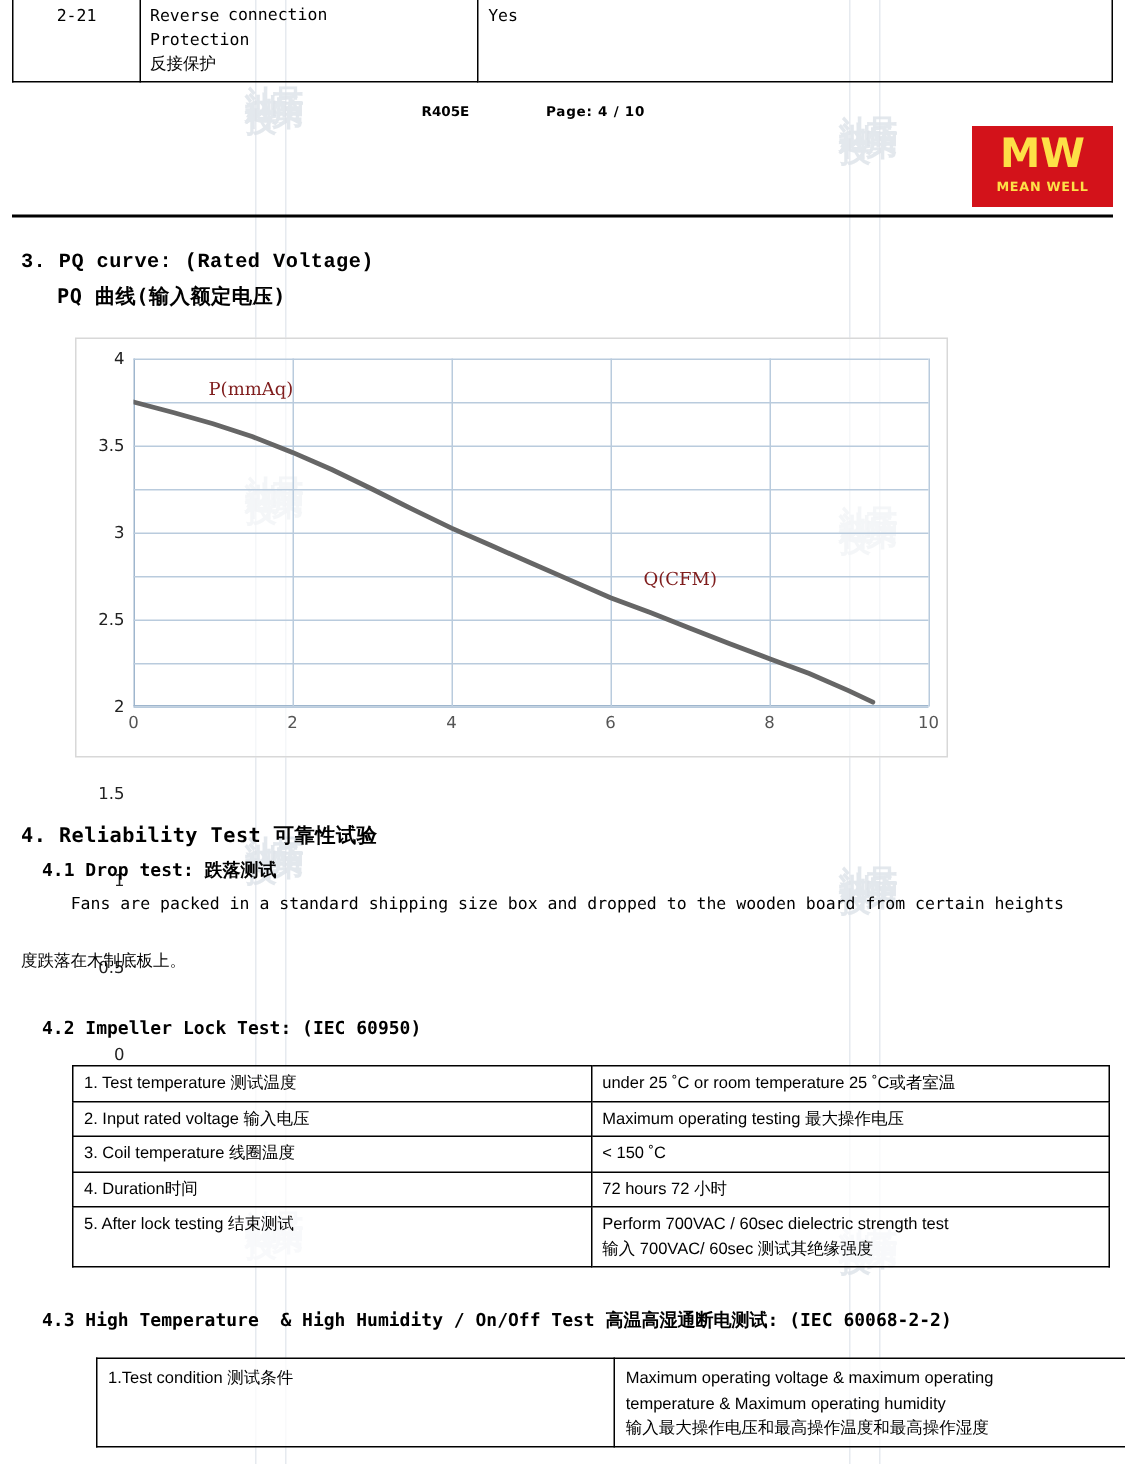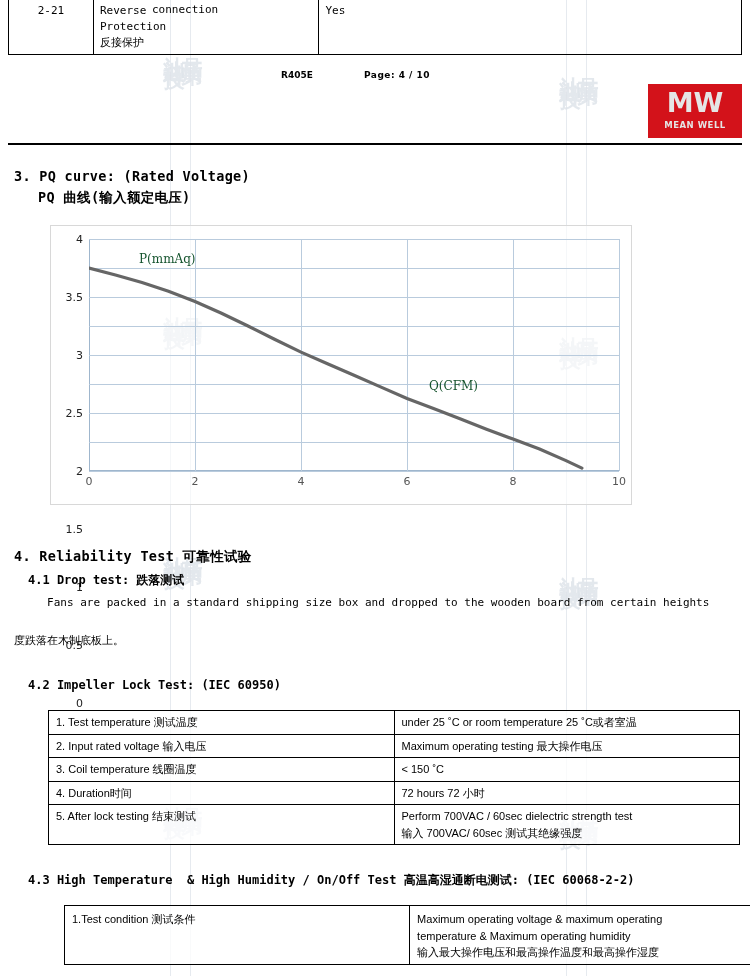--- a/index.html
+++ b/index.html
@@ -90,21 +90,21 @@
     letter-spacing: 0.5px;
     z-index: 2;
   }
   .logo {
     position: absolute;
     right: 8px;
     top: 84px;
     width: 94px;
     height: 54px;
     background: #d3121a;
-    color: #e5e5e5;
+    color: #fde047;
     z-index: 3;
     font-family: "DejaVu Sans", sans-serif;
     text-align: center;
   }
   .logo .mw {
     font-size: 27px;
     font-weight: bold;
     letter-spacing: 0px;
     line-height: 32px;
     padding-top: 3px;
@@ -206,21 +206,21 @@
     top: 236px;
     font-family: "DejaVu Sans", sans-serif;
     font-size: 11px;
     color: #555;
     transform: translateX(-50%);
   }
   .curve-label {
     position: absolute;
     font-family: "DejaVu Serif", serif;
     font-size: 12px;
-    color: #14532d;
+    color: #7f1d1d;
     z-index: 5;
   }
 
   
   .dtable {
     position: absolute;
     border-collapse: collapse;
     font-family: Liberation Sans, sans-serif;
     font-size: 11px;
     z-index: 2;
@@ -283,21 +283,21 @@
   <div class="body-text" style="left:152px; top:1px; font-size:11px;">connection</div>
 
   <div class="doc-id">R405E</div>
   <div class="page-num">Page: 4 / 10</div>
   <div class="logo">
     <div class="mw">MW</div>
     <div class="mw-sub">MEAN WELL</div>
   </div>
   <div class="hr-top"></div>
 
-  <div class="h-sec" style="left:14px; top:168px;">3. PQ curve: (Rated Voltage)</div>
+  <div class="h-sec" style="left:14px; top:168px;font-family:Liberation Mono, monospace;">3. PQ curve: (Rated Voltage)</div>
   <div class="h-sec" style="left:38px; top:189px;">PQ 曲线(输入额定电压)</div>
 
   <div class="chart-box">
     <div class="plot">
       <div class="plot-frame"></div>
 
       <svg viewBox="0 0 530 232" width="530" height="232" preserveAspectRatio="none" style="position:absolute;left:0;top:0;z-index:4;">
         <polyline id="pq-curve" fill="none" stroke="#666666" stroke-width="3.2" stroke-linecap="round" points="0.0,29.0 26.5,36.0 53.0,43.5 79.5,52.2 106.0,62.6 132.5,74.2 159.0,87.0 185.5,100.3 212.0,113.1 238.5,124.7 265.0,136.3 291.5,147.9 318.0,159.5 344.5,169.4 371.0,179.8 397.5,190.2 424.0,200.1 450.5,210.0 477.0,221.6 492.9,229.1"></polyline>
       </svg>
       <div class="curve-label" style="left:50px; top:13px;">P(mmAq)</div>

